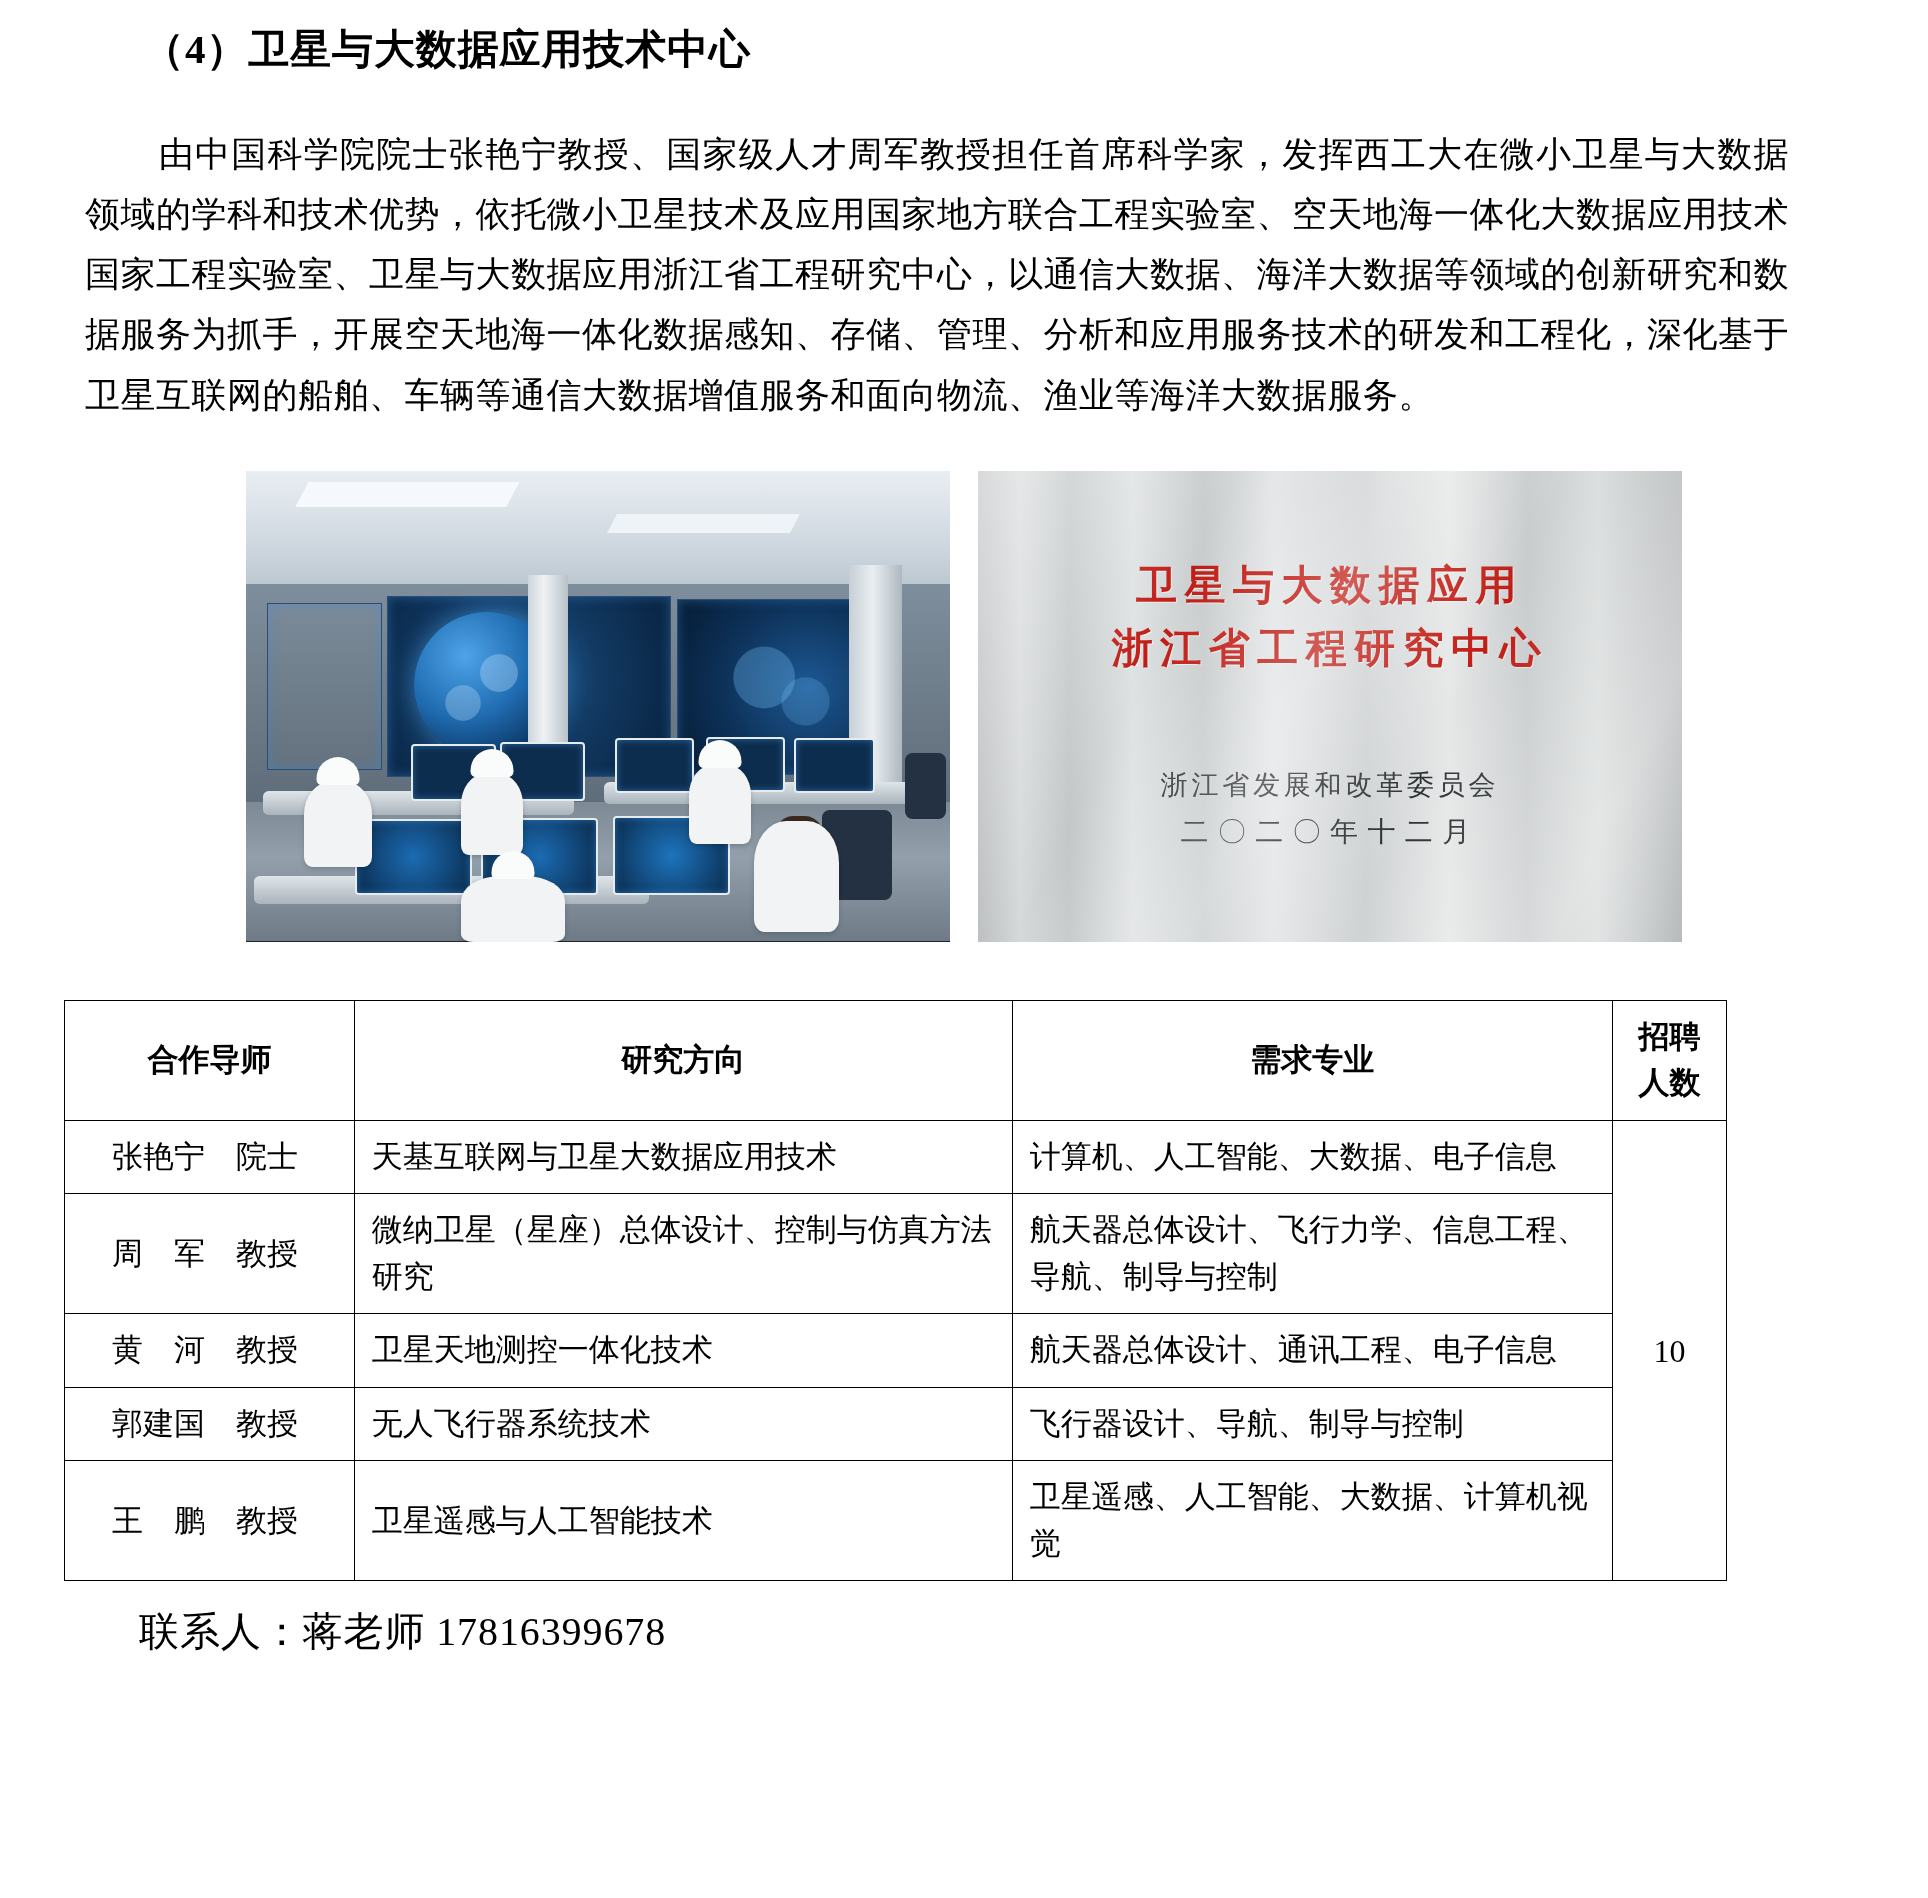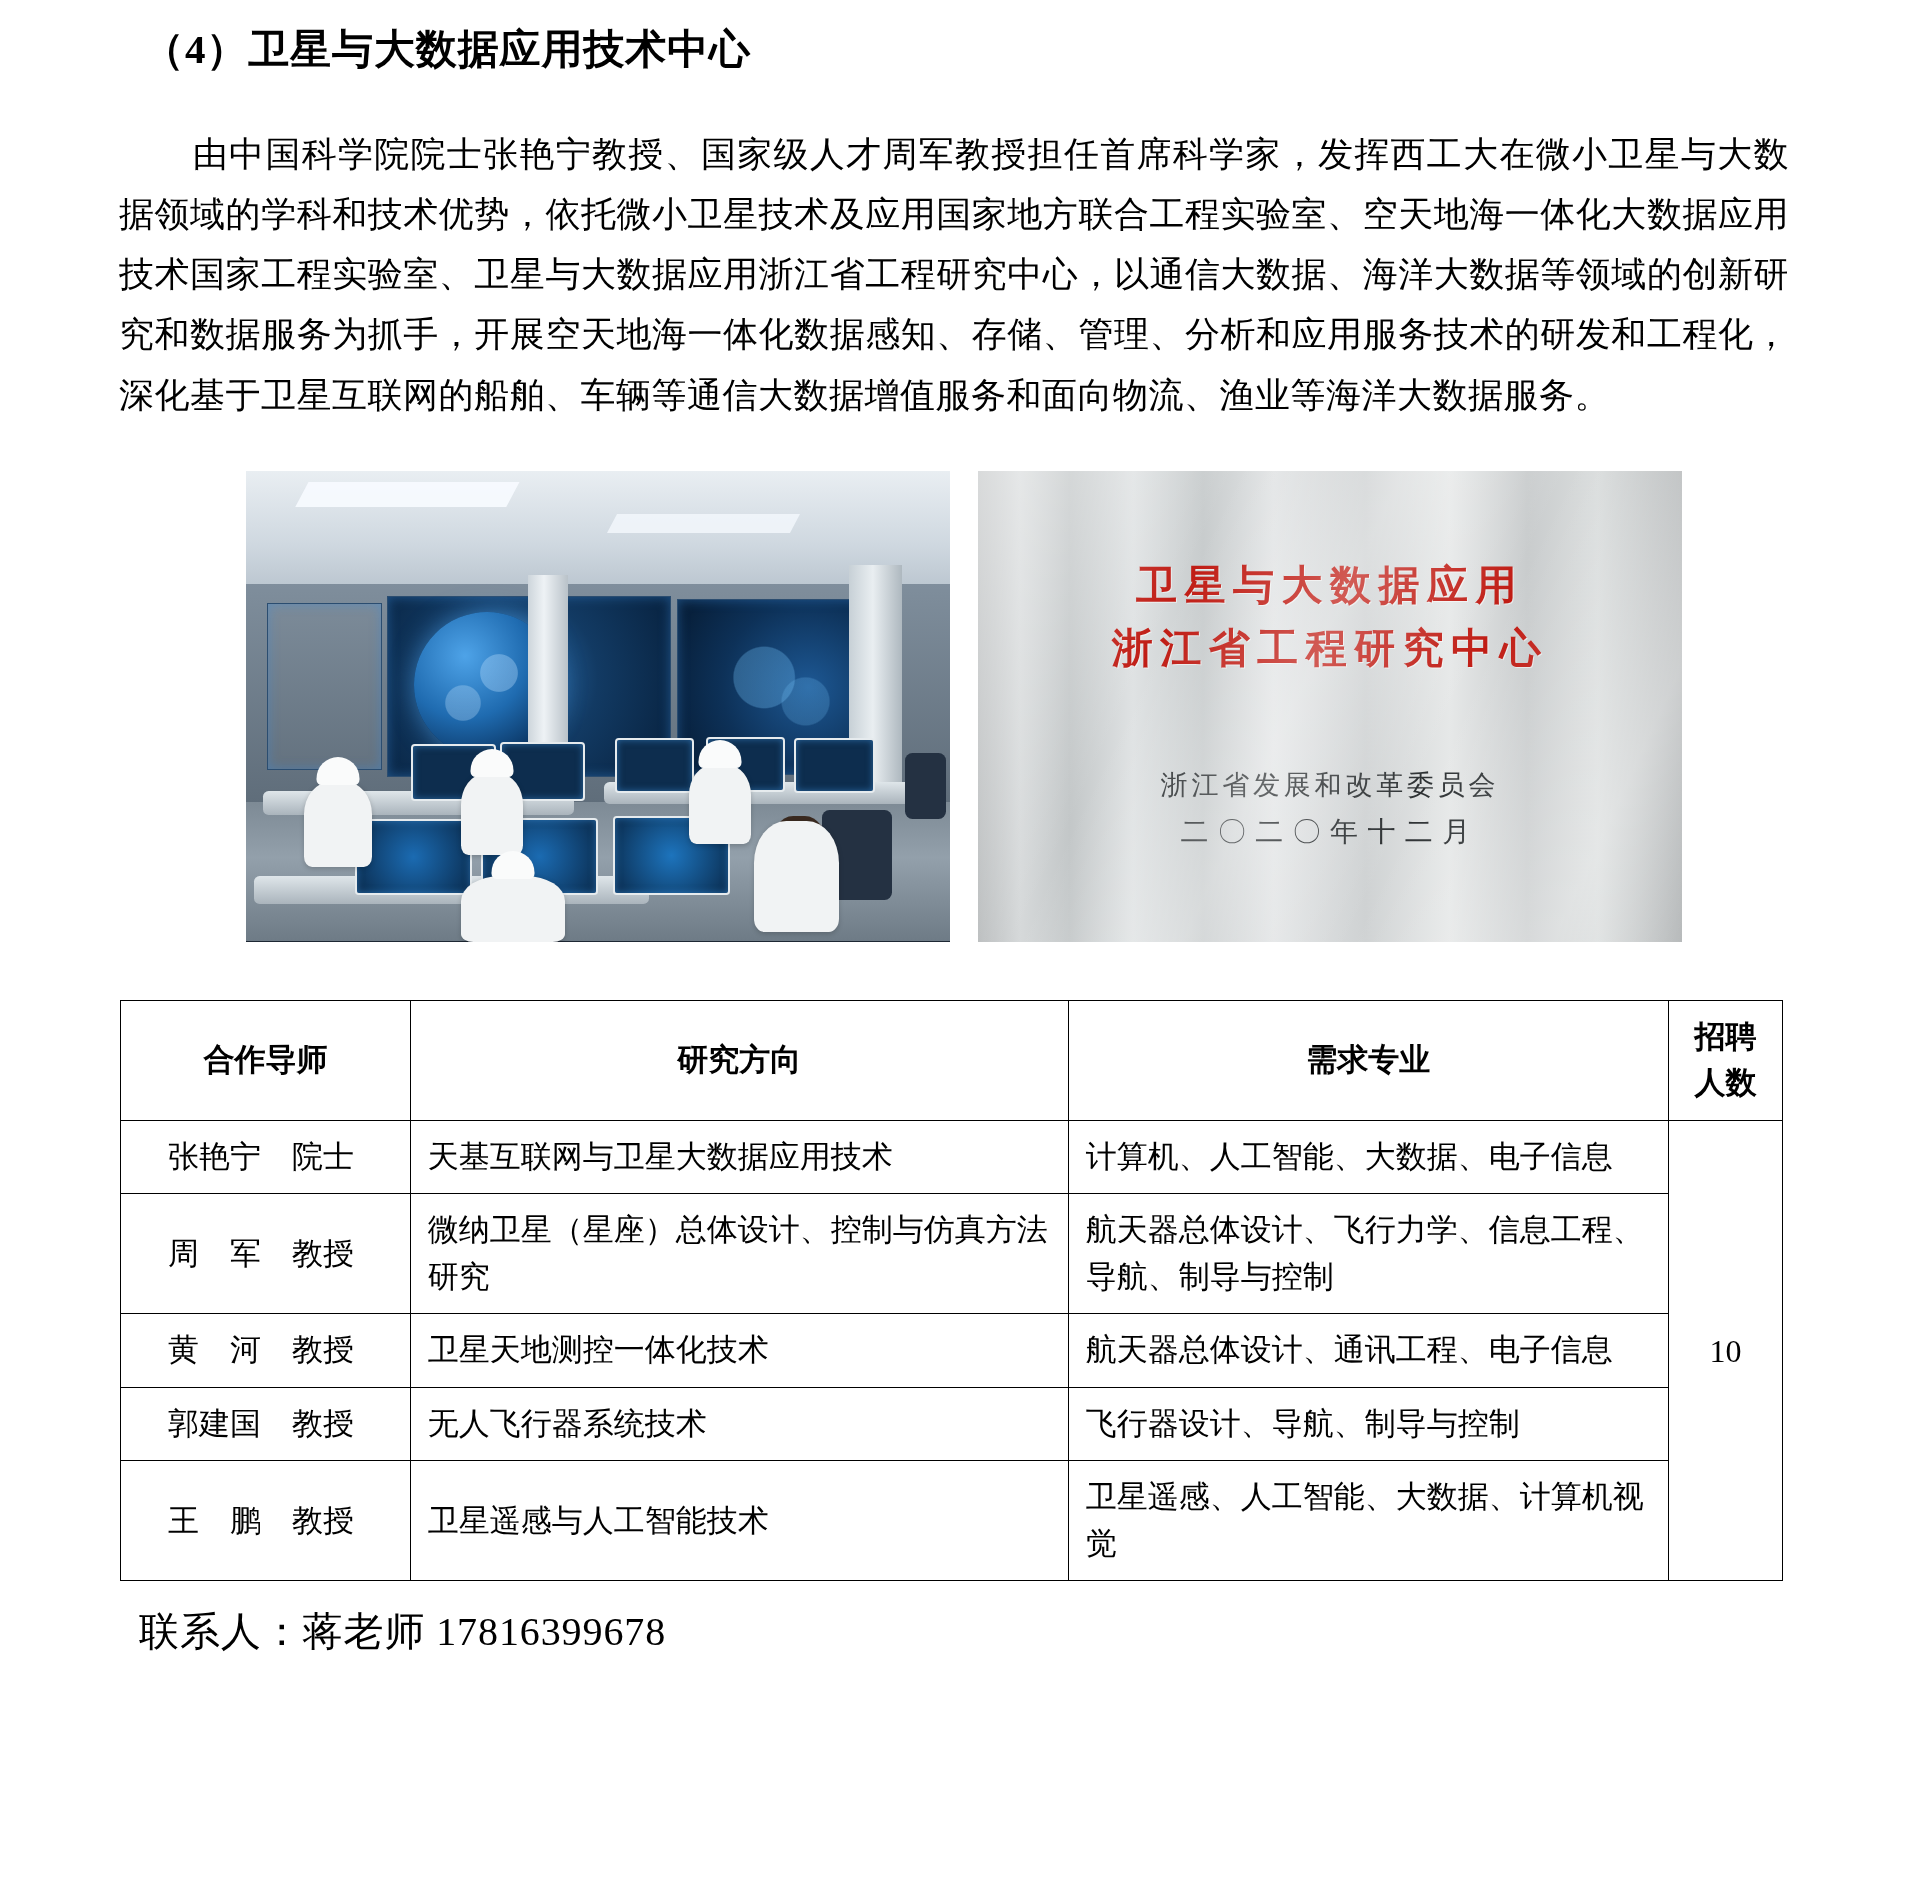--- a/index.html
+++ b/index.html
@@ -22,21 +22,21 @@
     padding: 0;
   }
   .heading {
     font-size: 41px;
     font-weight: bold;
     letter-spacing: 0.9px;
     margin: 22.6px 0 0 143px;
     line-height: 1.3;
   }
   .body-text {
-    margin: 49px 139px 0 119px;
+    margin: 49px 139px 0 85px;
     font-size: 35px;
     line-height: 1.72;
     text-align: justify;
     text-justify: inter-ideograph;
     letter-spacing: 0.5px;
   }
   .body-text .indent {
     display: inline-block;
     width: 73px;
   }
@@ -202,21 +202,21 @@
     margin-top: 5.6px;
   }
   .plaque-sheen {
     position: absolute; inset: 0;
     background: linear-gradient(115deg, rgba(255,255,255,.45) 0%, rgba(255,255,255,0) 28%,
       rgba(255,255,255,.28) 46%, rgba(255,255,255,0) 64%, rgba(255,255,255,.30) 86%, rgba(255,255,255,0) 100%);
     pointer-events: none;
   }
 
   
-  .table-wrap { margin: 58px 132px 0 120px; }
+  .table-wrap { margin: 58px 132px 0 64px; }
   table {
     width: 1663px;
     border-collapse: collapse;
     table-layout: fixed;
   }
   table, th, td { border: 1.9px solid #000000; }
   th, td {
     padding: 13px 17px;
     font-size: 31px;
     line-height: 1.5;

